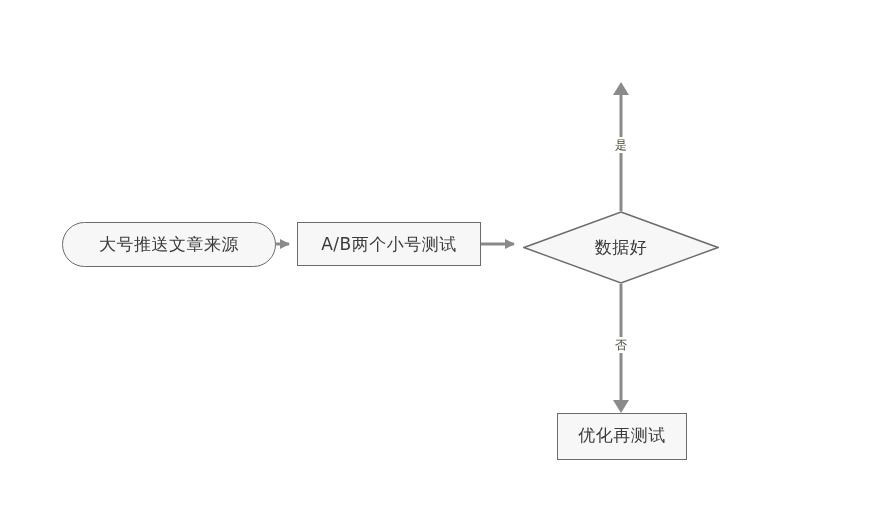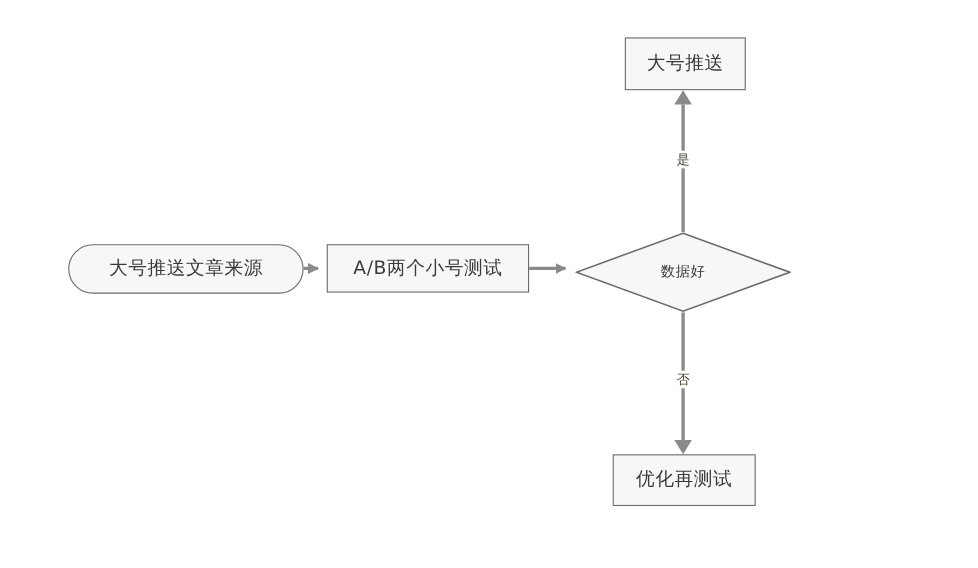--- a/index.html
+++ b/index.html
@@ -50,40 +50,40 @@
   }
   .diamond-wrap svg {
     position: absolute;
     left: 0;
     top: 0;
   }
   .diamond-label {
     position: relative;
     z-index: 2;
     color: #3a3a3a;
-    font-size: 13px;
+    font-size: 17px;
     letter-spacing: 0.5px;
   }
 
   .edge-label {
     position: absolute;
     background: #ffffff;
     color: #4a4535;
     font-size: 12px;
     line-height: 1;
     padding: 2px 3px;
     white-space: nowrap;
   }
 
   
   #node-source   { left: 62px;  top: 222px; width: 214px; height: 45px; }
   #node-abtest   { left: 297px; top: 222px; width: 184px; height: 44px; }
   #node-decision { left: 523px; top: 211px; width: 196px; height: 73px; }
   #node-push     { left: 568px; top: 34px;  width: 110px; height: 48px; }
-  #node-optimize { left: 557px; top: 413px; width: 130px; height: 47px; }
+  #node-optimize { left: 557px; top: 413px; width: 130px; height: 47px; font-family: Liberation Mono, monospace; }
 
   
   #label-yes { left: 612px; top: 137px; }
   #label-no  { left: 612px; top: 337px; }
 </style>
 </head>
 <body>
 
 <div id="canvas">
 
@@ -124,23 +124,20 @@
     <span>大号推送文章来源</span>
   </div>
 
   <div class="node diamond-wrap" id="node-decision">
     <svg width="196" height="73" viewBox="0 0 196 73" xmlns="http://www.w3.org/2000/svg">
       <polygon points="98,1 195,36.5 98,72 1,36.5" fill="#f7f7f7" stroke="#6b6b6b" stroke-width="1.4"></polygon>
     </svg>
     <span class="diamond-label">数据好</span>
   </div>
 
-  <div class="node" id="node-push">
-    <span>大号推送</span>
-  </div>
 
   <div class="node" id="node-optimize">
     <span>优化再测试</span>
   </div>
 
   <div class="edge-label" id="label-yes">是</div>
 
   <div class="edge-label" id="label-no">否</div>
 
 </div>

